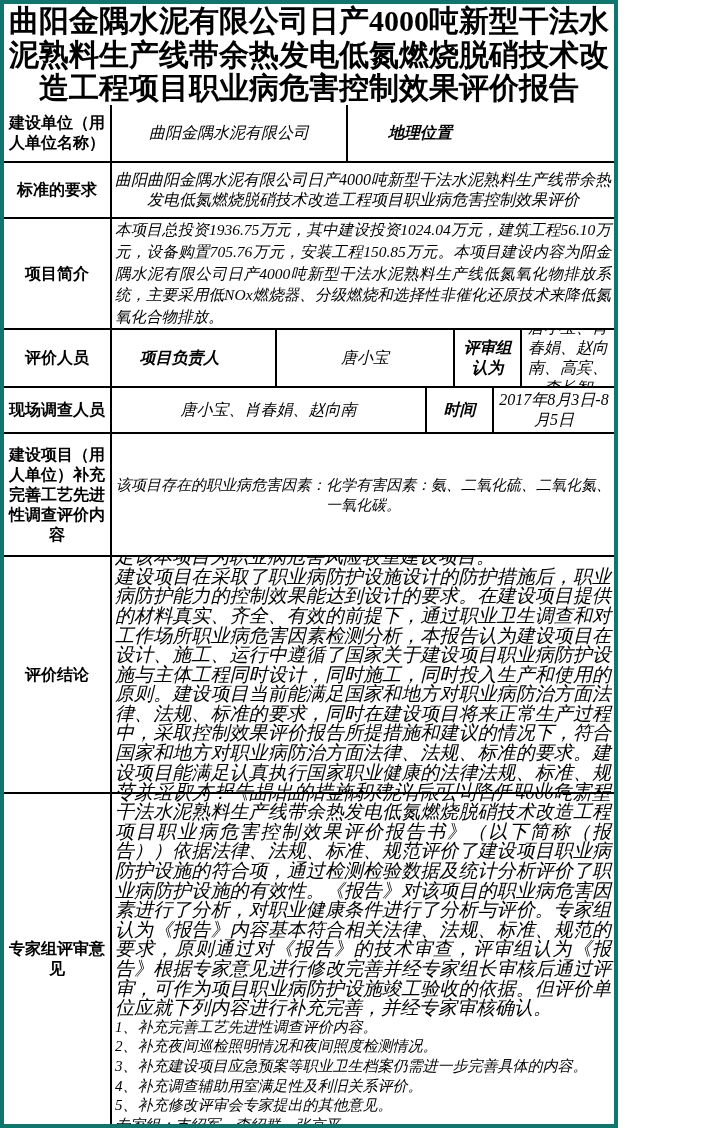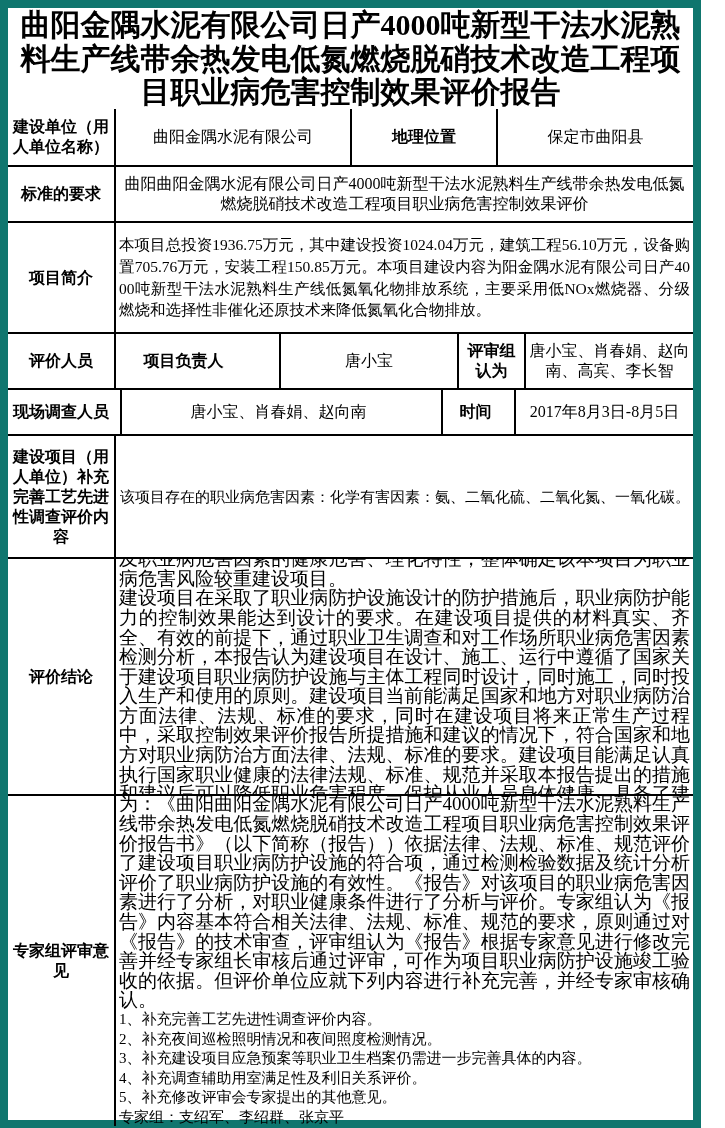--- a/index.html
+++ b/index.html
@@ -3,65 +3,64 @@
 <meta charset="utf-8">
 <style>
   html,body{margin:0;padding:0;background:#fff;}
   body{
     width:725px;
     font-family:"Liberation Serif","DejaVu Serif",serif;
     color:#000;
     -webkit-font-smoothing:none;
   }
   .doc{
-    width:701px;height:1128px;box-sizing:border-box;
-    border:8px solid #0f766e;background:#fff;
+    width:618px;height:1128px;box-sizing:border-box;
+    border:4px solid #0f766e;background:#fff;
     display:flex;flex-direction:column;
   }
   .row{display:flex;align-items:stretch;}
   .row + .row{border-top:2px solid #000;}
   .cell{
     box-sizing:border-box;display:flex;flex-direction:column;justify-content:center;
     padding:1px 3px;overflow:hidden;word-break:break-all;
   }
-  .cell + .cell{border-left:2px solid #000;}
+  .cell + .cell{border-left:2px solid #000;font-style:italic;}
   .lbl{font-weight:700;text-align:center;font-size:16px;line-height:20px;padding:1px 2px;}
   .val-center{text-align:center;font-size:16px;line-height:20px;}
   .val-left{text-align:justify;font-size:19px;line-height:19.6px;}
   .line-left{text-align:left;font-size:15px;line-height:19.6px;}
   .spacer-line{height:19.6px;}
   .title-block{
     box-sizing:border-box;min-height:101px;
     display:flex;flex-direction:column;justify-content:center;
     font-weight:700;font-size:30px;line-height:33.5px;text-align:center;
     padding:0 1px;word-break:break-all;
   }
   .h-r1{min-height:56px;} .h-r2{min-height:54px;} .h-r3{min-height:109px;}
-  .h-r4{min-height:54px;} .h-r5{min-height:44px;gap:6px;} .h-r6{min-height:121px;}
+  .h-r4{min-height:54px;} .h-r5{min-height:44px;} .h-r6{min-height:121px;}
   .h-r7{min-height:235px;} .h-r8{min-height:330px;}
   .w-label{flex:0 0 106px;}
   .w-236{flex:0 0 236px;} .w-146{flex:0 0 146px;}
   .w-137{flex:0 0 137px;} .w-178{flex:0 0 178px;margin-left:28px;} .w-67{flex:0 0 67px;}
   .w-315{flex:0 0 315px;}
   .grow{flex:1 1 auto;}
   .summary-text{font-size:15.5px;line-height:21.8px;text-align:justify;}
   .hazard-text{font-size:15px;line-height:20px;text-align:center;padding-left:1px;}
 </style>
 </head>
 <body>
 
 <div class="doc">
 
   <div class="title-block">曲阳金隅水泥有限公司日产4000吨新型干法水泥熟料生产线带余热发电低氮燃烧脱硝技术改造工程项目职业病危害控制效果评价报告</div>
 
   <div class="row h-r1">
     <div class="cell lbl w-label">建设单位（用人单位名称）</div>
     <div class="cell val-center w-236">曲阳金隅水泥有限公司</div>
     <div class="cell lbl w-146">地理位置</div>
-    <div class="cell val-center grow">保定市曲阳县</div>
   </div>
 
   <div class="row h-r2">
     <div class="cell lbl w-label">标准的要求</div>
     <div class="cell val-center grow">曲阳曲阳金隅水泥有限公司日产4000吨新型干法水泥熟料生产线带余热发电低氮燃烧脱硝技术改造工程项目职业病危害控制效果评价</div>
   </div>
 
   <div class="row h-r3">
     <div class="cell lbl w-label">项目简介</div>
     <div class="cell grow">

